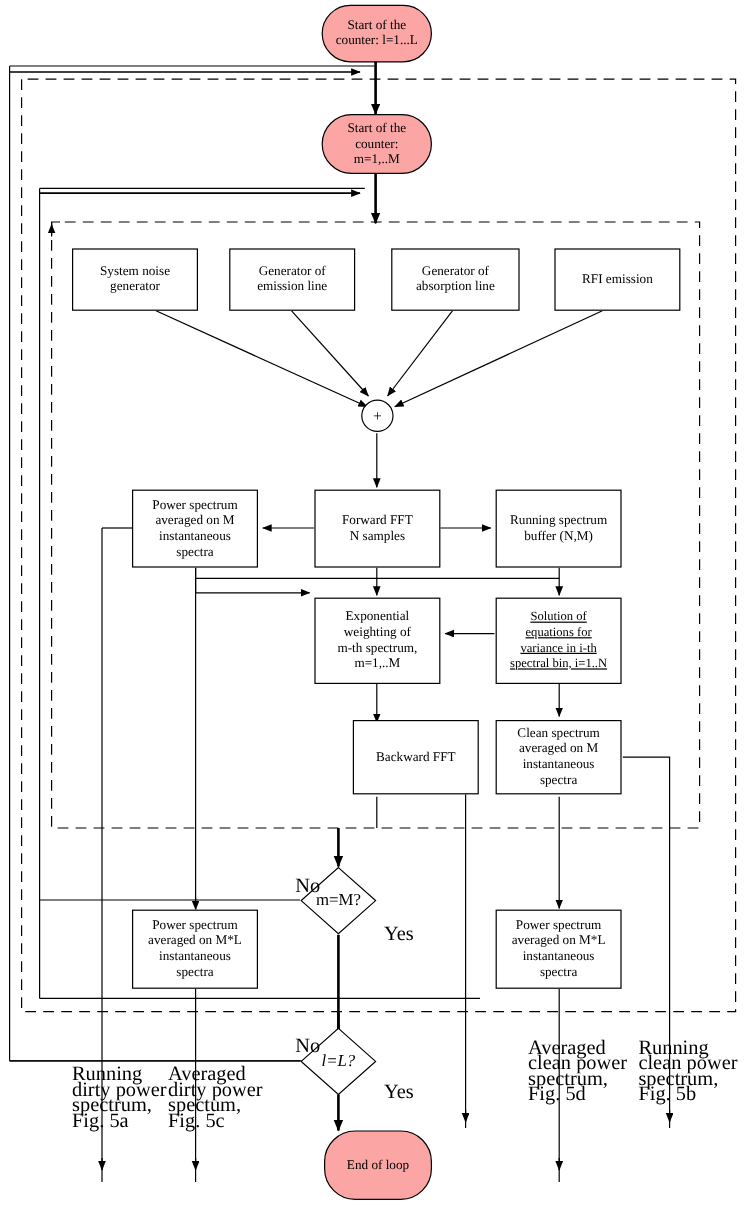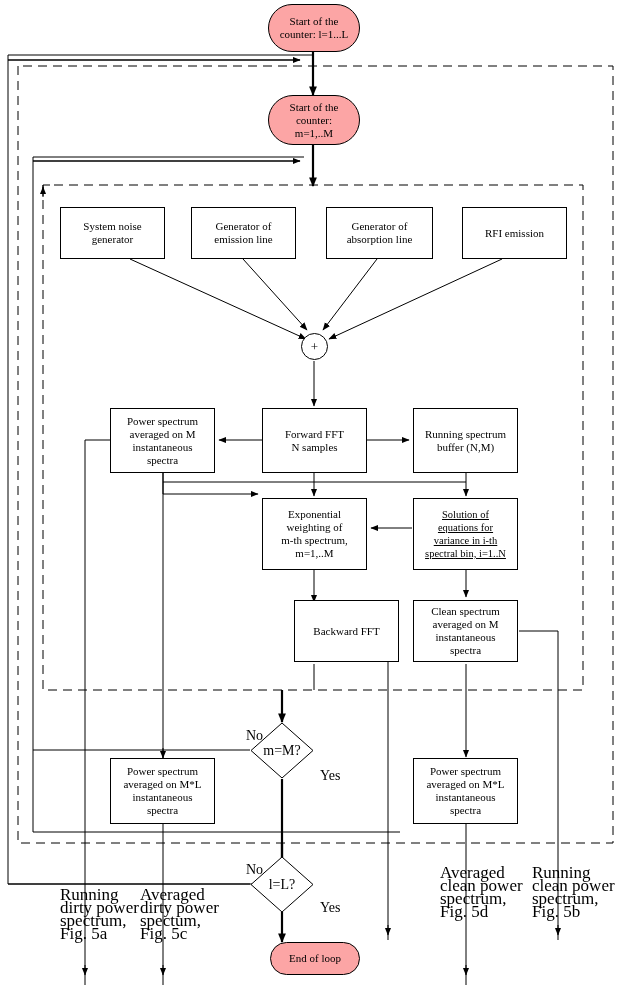--- a/index.html
+++ b/index.html
@@ -12,21 +12,21 @@
   .term{position:absolute;box-sizing:border-box;border:1px solid #000;background:#fca5a5;
         border-radius:26px;display:flex;align-items:center;justify-content:center;
         text-align:center;font-size:11px;line-height:13px;color:#000;}
   .dia{position:absolute;display:flex;align-items:center;justify-content:center;
        font-size:14px;color:#000;text-align:center;}
   .sumnode{position:absolute;box-sizing:border-box;border:1px solid #000;border-radius:50%;
            background:#fff;display:flex;align-items:center;justify-content:center;
            font-size:13px;line-height:13px;color:#000;}
   .lbl{position:absolute;font-size:17px;line-height:13px;color:#000;
        white-space:pre-line;}
-  .edgelbl{position:absolute;font-size:14px;color:#000;}
+  .edgelbl{position:absolute;font-size:17px;color:#000;}
 </style>
 </head>
 <body>
 
 <div id="canvas">
 
   <svg class="layer" viewBox="0 0 626 1008" xmlns="http://www.w3.org/2000/svg">
     <defs>
       <marker id="ah" markerWidth="9" markerHeight="9" refX="7.4" refY="3.2" orient="auto" markerUnits="userSpaceOnUse">
         <path d="M0,0 L8,3.2 L0,6.4 z" fill="#000"></path>
@@ -127,21 +127,21 @@
     <span style="white-space:pre-line;">Start of the
 counter: l=1...L</span>
   </div>
 
   <div class="term" style="left:268px;top:95px;width:92px;height:50px;">
     <span style="white-space:pre-line;">Start of the
 counter:
 m=1,..M</span>
   </div>
 
-  <div class="term" style="left:270px;top:942px;width:90px;height:33px;">
+  <div class="term" style="left:270px;top:942px;width:90px;height:58px;">
     <span style="white-space:pre-line;">End of loop</span>
   </div>
 
   <div class="sumnode" style="left:301px;top:333px;width:27px;height:27px;">
     <span>+</span>
   </div>
 
   <div class="node" style="left:60px;top:207px;width:105px;height:52px;">
     <span style="white-space:pre-line;">System noise
 generator</span>
@@ -209,21 +209,21 @@
 spectra</span>
   </div>
 
   <div class="dia" style="left:250px;top:722px;width:64px;height:57px;">
     <svg width="64" height="57" viewBox="0 0 64 57">
       <polygon points="32,1 63,28.5 32,56 1,28.5" fill="#fff" stroke="#000" stroke-width="1"></polygon>
     </svg>
     <span style="position:absolute;left:0;top:0;width:64px;height:57px;display:flex;align-items:center;justify-content:center;">m=M?</span>
   </div>
 
-  <div class="dia" style="left:250px;top:856px;width:64px;height:57px;">
+  <div class="dia" style="left:250px;top:856px;width:64px;height:57px;font-style:italic;">
     <svg width="64" height="57" viewBox="0 0 64 57">
       <polygon points="32,1 63,28.5 32,56 1,28.5" fill="#fff" stroke="#000" stroke-width="1"></polygon>
     </svg>
     <span style="position:absolute;left:0;top:0;width:64px;height:57px;display:flex;align-items:center;justify-content:center;">l=L?</span>
   </div>
 
   <div class="edgelbl" style="left:246px;top:728px;">No</div>
   <div class="edgelbl" style="left:320px;top:768px;">Yes</div>
   <div class="edgelbl" style="left:246px;top:862px;">No</div>
   <div class="edgelbl" style="left:320px;top:900px;">Yes</div>

